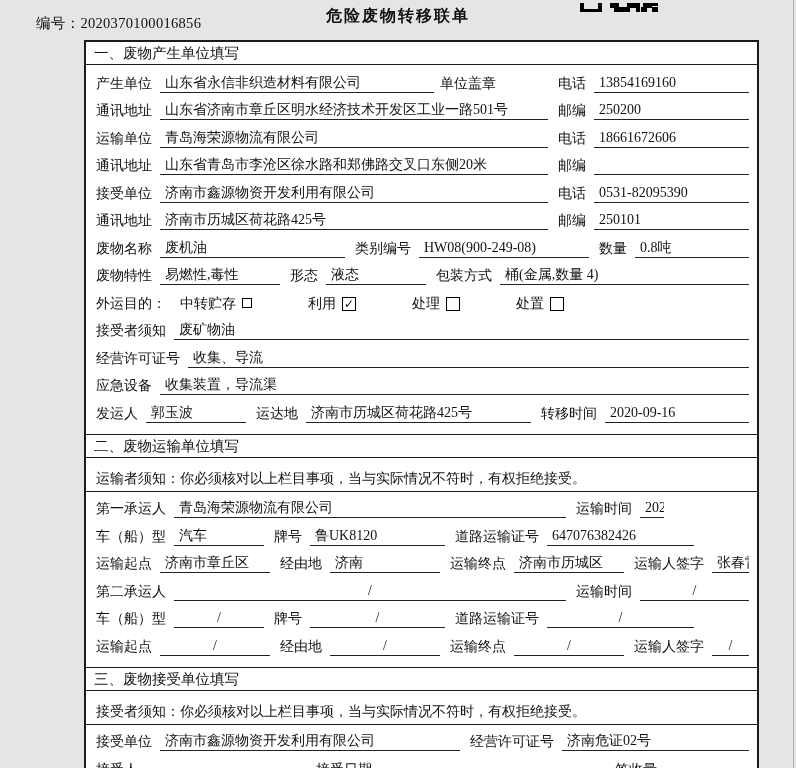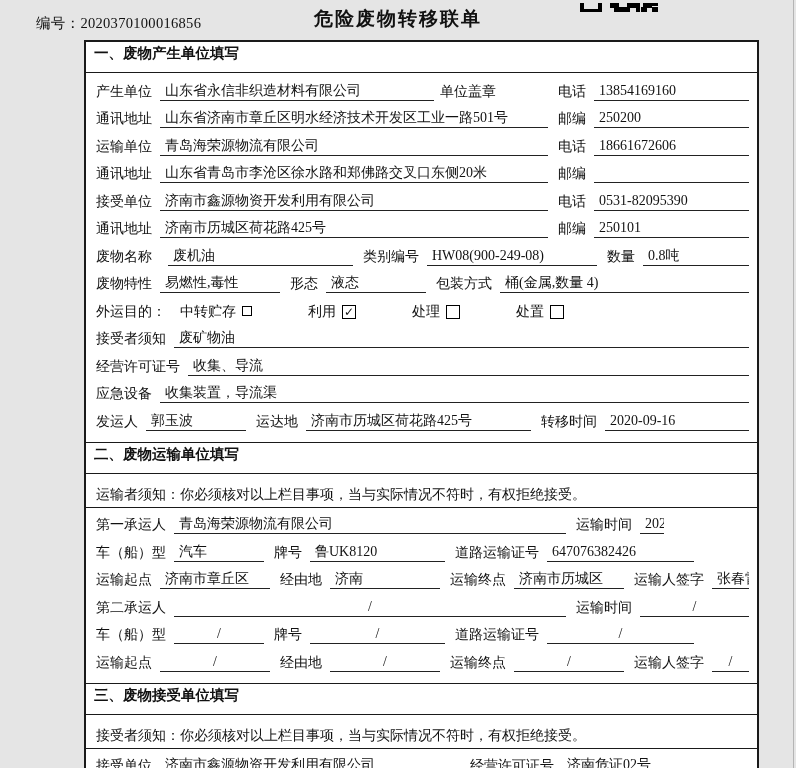--- a/index.html
+++ b/index.html
@@ -5,29 +5,29 @@
   html,body{margin:0;padding:0;background:#fff;}
   .page{
     position:relative;width:796px;height:768px;background:#e5e5e5;overflow:hidden;
     font-family:"Liberation Serif","DejaVu Serif",serif;color:#111;font-size:14px;
   }
   .page-edge{position:absolute;top:0;right:2px;width:1px;height:768px;background:#b5b5b5;}
   .qr{position:absolute;top:0;left:580px;width:78px;height:9px;}
   .doc-header{position:absolute;top:6px;left:0;width:796px;height:34px;}
   .serial{position:absolute;left:36px;top:8px;font-size:14.5px;letter-spacing:.3px;}
   .doc-title{position:absolute;left:0;top:0;width:796px;text-align:center;
-    font-size:19px;font-weight:bold;letter-spacing:2px;
+    font-size:16px;font-weight:bold;letter-spacing:2px;
     font-family:"Liberation Sans","DejaVu Sans",sans-serif;}
   .form{
     position:absolute;top:40px;left:84px;width:671px;
     border:2px solid #1a1a1a;background:#fff;
   }
   .sec-title{
-    border-bottom:1.6px solid #1a1a1a;font-weight:bold;font-size:14.5px;
-    padding:3px 8px 10px;line-height:17px;
+    border-bottom:1.6px solid #1a1a1a;font-weight:normal;font-size:14.5px;
+    padding:3px 8px 2px;line-height:17px;
     font-family:"Liberation Sans","DejaVu Sans",sans-serif;
   }
   .sec-title.mid{border-top:1.6px solid #1a1a1a;}
   .sec-body{padding:3px 0 8px;}
   .row{
     display:flex;align-items:flex-end;height:24.5px;
     padding:0 8px 3px 10px;white-space:nowrap;
   }
   .row.notice{height:27px;border-bottom:1.5px solid #1a1a1a;margin-bottom:2px;}
   .lbl{line-height:18px;padding-right:8px;}
@@ -39,21 +39,21 @@
   .grow{flex:1;}
   .lgroup{display:flex;align-items:flex-end;width:452px;flex-shrink:0;}
   .lgroup .u{flex:1;}
   .seal-lbl{line-height:18px;margin:0 52px 0 6px;}
   .cgroup{display:flex;align-items:flex-end;width:470px;flex-shrink:0;}
   .cgroup .u{flex:1;}
   .center{text-align:center;}
   .w80{width:80px;flex:none;}  .w90{width:90px;flex:none;}
   .w100{width:100px;flex:none;} .w110{width:110px;flex:none;}
   .w125{width:125px;flex:none;} .w150{width:150px;flex:none;}
-  .w160{width:160px;flex:none;} .w175{width:175px;flex:none;margin-left:8px;}
+  .w160{width:160px;flex:none;} .w175{width:175px;flex:none;}
   .w215{width:215px;flex:none;} .w290{width:290px;flex:none;}
   .mr55{margin-right:55px;} .mr85{margin-right:85px;}
   .opt{display:flex;align-items:center;line-height:18px;}
   .opt .olbl{padding-right:6px;}
   .cb{
     display:inline-block;width:12px;height:12px;border:1.5px solid #000;
     font-size:12px;line-height:12px;text-align:center;flex:none;
     font-family:"DejaVu Sans",sans-serif;
   }
   .cb.small{width:8px;height:8px;margin-bottom:1px;}

